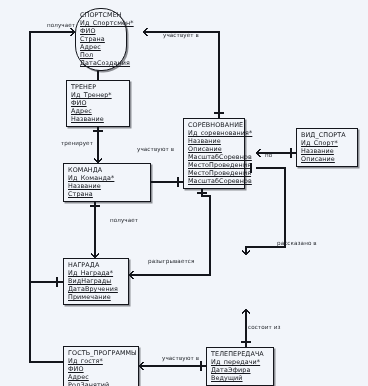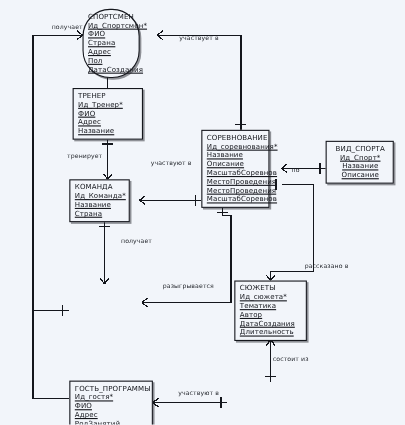--- a/index.html
+++ b/index.html
@@ -114,55 +114,60 @@
   </div>
 
   <div class="entity" style="left:66px;top:80px;width:64px;">
     <div class="ent-title">ТРЕНЕР</div>
     <div class="attr">Ид_Тренер*</div>
     <div class="attr">ФИО</div>
     <div class="attr">Адрес</div>
     <div class="attr">Название</div>
   </div>
 
-  <div class="entity" style="left:63px;top:163px;width:55px;">
+  <div class="entity" style="left:63px;top:163px;width:88px;">
     <div class="ent-title">КОМАНДА</div>
     <div class="attr">Ид_Команда*</div>
     <div class="attr">Название</div>
     <div class="attr">Страна</div>
   </div>
 
+  <div class="entity" style="left:63px;top:258px;width:66px;">
+    <div class="ent-title">НАГРАДА</div>
+    <div class="attr">Ид_Награда*</div>
+    <div class="attr">ВидНаграды</div>
+    <div class="attr">ДатаВручения</div>
+    <div class="attr">Примечание</div>
+  </div>
 
   <div class="entity" style="left:183px;top:118px;width:62px;">
     <div class="ent-title">СОРЕВНОВАНИЕ</div>
     <div class="attr">Ид_соревнования*</div>
     <div class="attr">Название</div>
     <div class="attr">Описание</div>
     <div class="attr">МасштабСоревнов</div>
     <div class="attr">МестоПроведения</div>
     <div class="attr">МестоПроведения</div>
     <div class="attr">МасштабСоревнов</div>
   </div>
 
-  <div class="entity" style="left:296px;top:128px;width:62px;text-align:center;">
+  <div class="entity" style="left:296px;top:128px;width:62px;">
     <div class="ent-title">ВИД_СПОРТА</div>
     <div class="attr">Ид_Спорт*</div>
     <div class="attr">Название</div>
     <div class="attr">Описание</div>
   </div>
 
-  <div class="entity" style="left:213px;top:255px;width:66px;">
-    <div class="ent-title">СЮЖЕТЫ</div>
-    <div class="attr">Ид_сюжета*</div>
-    <div class="attr">Тематика</div>
-    <div class="attr">Автор</div>
-    <div class="attr">ДатаСоздания</div>
-    <div class="attr">Длительность</div>
+
+  <div class="entity" style="left:206px;top:347px;width:68px;">
+    <div class="ent-title">ТЕЛЕПЕРЕДАЧА</div>
+    <div class="attr">Ид_передачи*</div>
+    <div class="attr">ДатаЭфира</div>
+    <div class="attr">Ведущий</div>
   </div>
-
 
   <div class="entity" style="left:63px;top:346px;width:76px;">
     <div class="ent-title">ГОСТЬ_ПРОГРАММЫ</div>
     <div class="attr">Ид_гостя*</div>
     <div class="attr">ФИО</div>
     <div class="attr">Адрес</div>
     <div class="attr">РодЗанятий</div>
   </div>
 
   <div class="rel-label" style="left:47px;top:22px;">получает</div>

